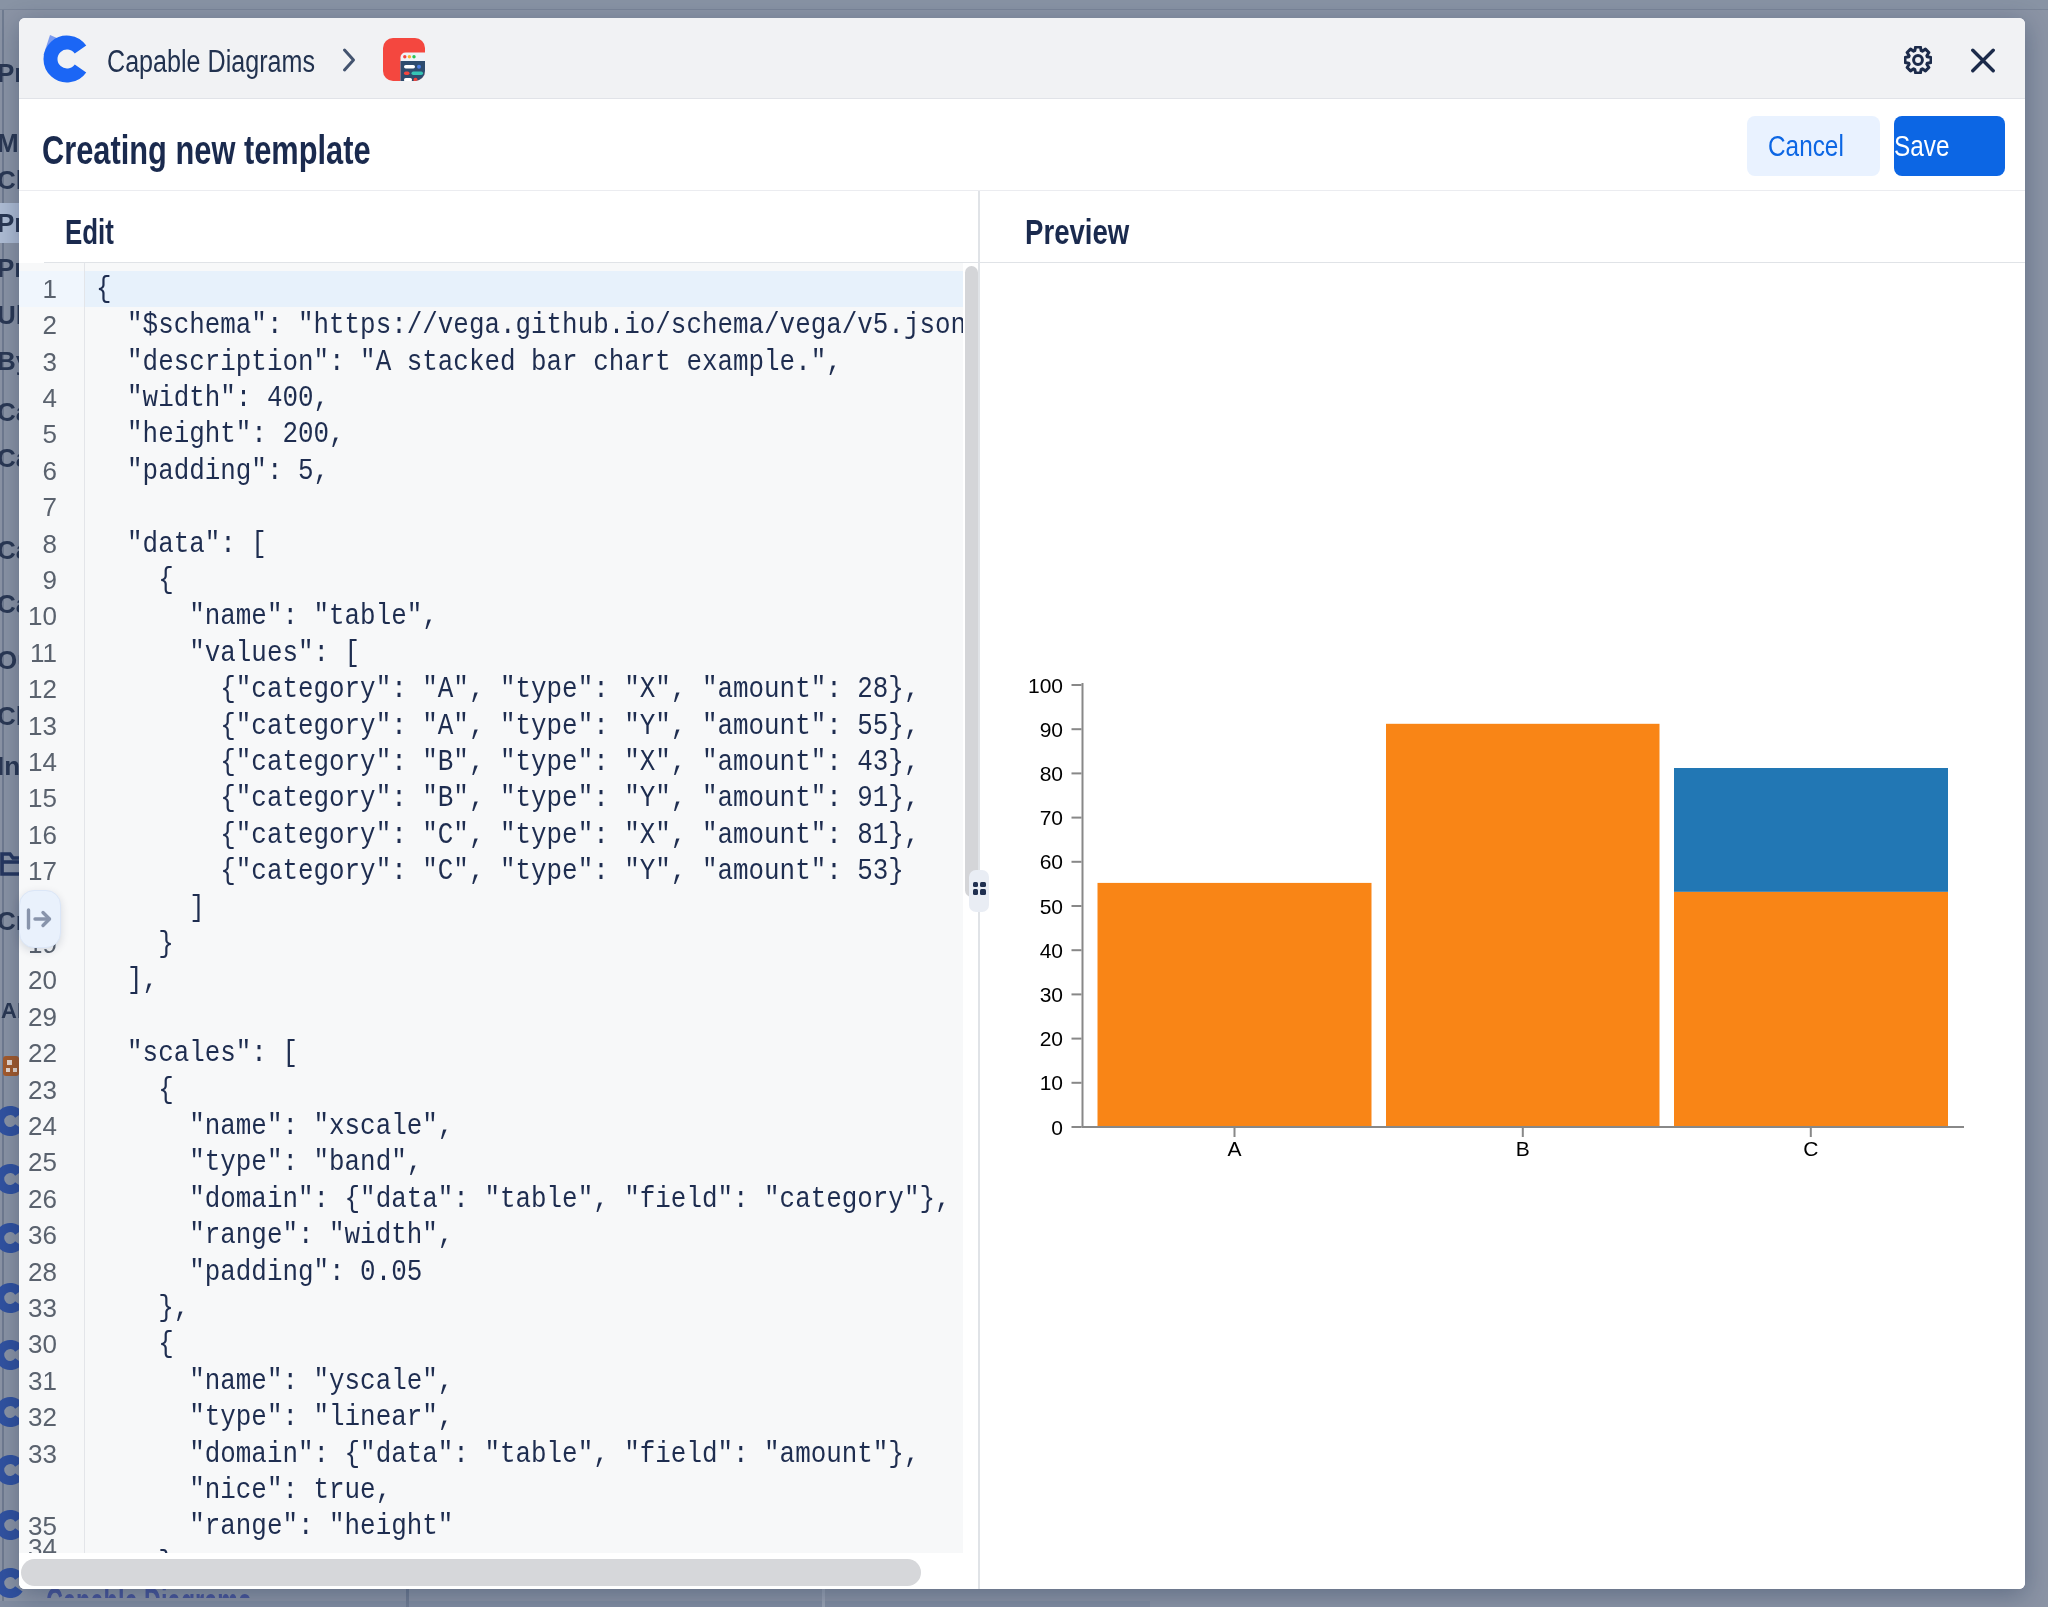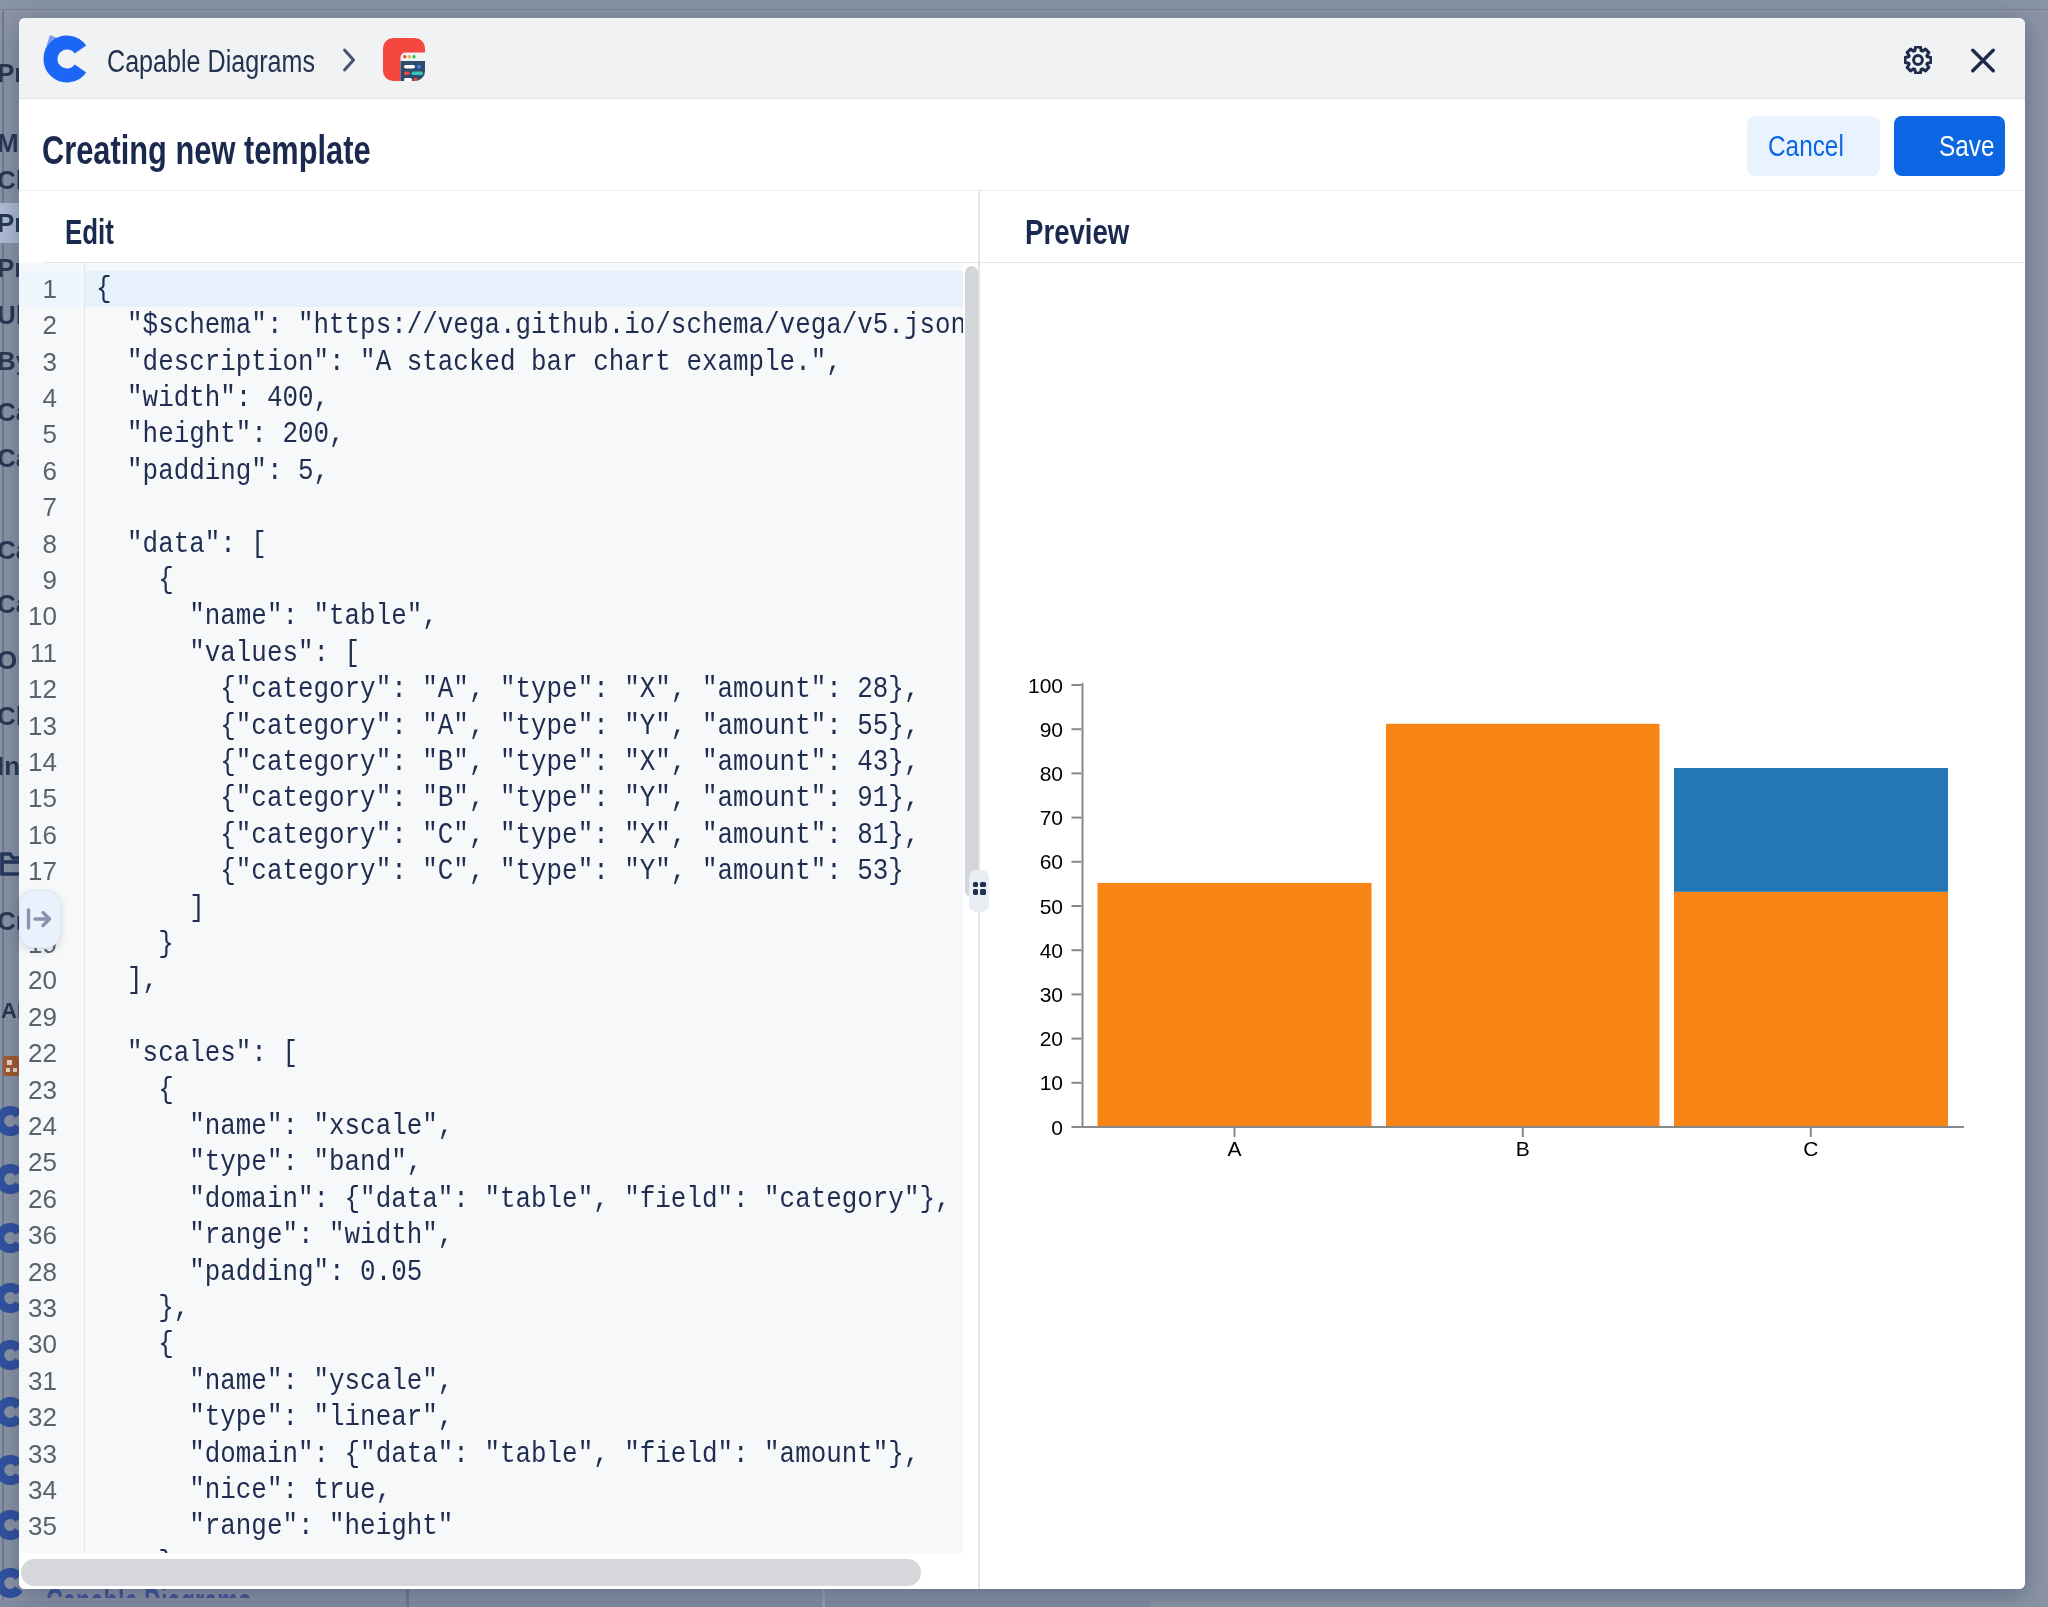--- a/index.html
+++ b/index.html
@@ -146,21 +146,21 @@
           <line x1="22.2" y1="2.3" x2="1.8" y2="22.7"></line>
         </g>
       </svg>
     </div>
     <div class="abs" id="titlerow">
       <span class="abs" id="bigtitle"><span class="sx" style="transform:scaleX(0.77)">Creating new template</span></span>
       <div class="abs btn" id="cancelbtn">
         <div style="width:100%;text-align:center"><span class="sx" style="transform:scaleX(0.84)">Cancel</span></div>
       </div>
       <div class="abs btn" id="savebtn">
-        <div style="width:100%;text-align:right"><span class="sx" style="transform:scaleX(0.84)">Save</span></div>
+        <div style="width:100%;text-align:left"><span class="sx" style="transform:scaleX(0.84)">Save</span></div>
       </div>
     </div>
     <div class="abs" id="headrow">
       <span class="abs paneltitle" style="left:20.6px;top:5px"><span class="sx" style="transform:scaleX(0.75)">Edit</span></span>
       <span class="abs paneltitle" style="left:981px;top:5px"><span class="sx" style="transform:scaleX(0.80)">Preview</span></span>
     </div>
     <div class="abs" id="editor">
       <div class="abs" id="hl1g"></div>
       <div class="abs" id="hl1"></div>
       <div class="abs" id="gutline"></div>
@@ -222,21 +222,21 @@
 <div class="ln" style="top:1027.0px">33</div>
 <div class="cl" style="top:1027.0px">    },</div>
 <div class="ln" style="top:1063.4px">30</div>
 <div class="cl" style="top:1063.4px">    {</div>
 <div class="ln" style="top:1099.8px">31</div>
 <div class="cl" style="top:1099.8px">      "name": "yscale",</div>
 <div class="ln" style="top:1136.2px">32</div>
 <div class="cl" style="top:1136.2px">      "type": "linear",</div>
 <div class="ln" style="top:1172.6px">33</div>
 <div class="cl" style="top:1172.6px">      "domain": {"data": "table", "field": "amount"},</div>
-<div class="ln" style="top:1209.0px">34</div>
+<div class="ln" style="top:1267px">34</div>
 <div class="cl" style="top:1209.0px">      "nice": true,</div>
 <div class="ln" style="top:1245.4px">35</div>
 <div class="cl" style="top:1245.4px">      "range": "height"</div>
 <div class="ln" style="top:1281.8px">36</div>
 <div class="cl" style="top:1281.8px">    }</div>
       </div>
       <div class="abs" id="hzone">
         <div class="abs" id="hthumb"></div>
       </div>
     </div>

